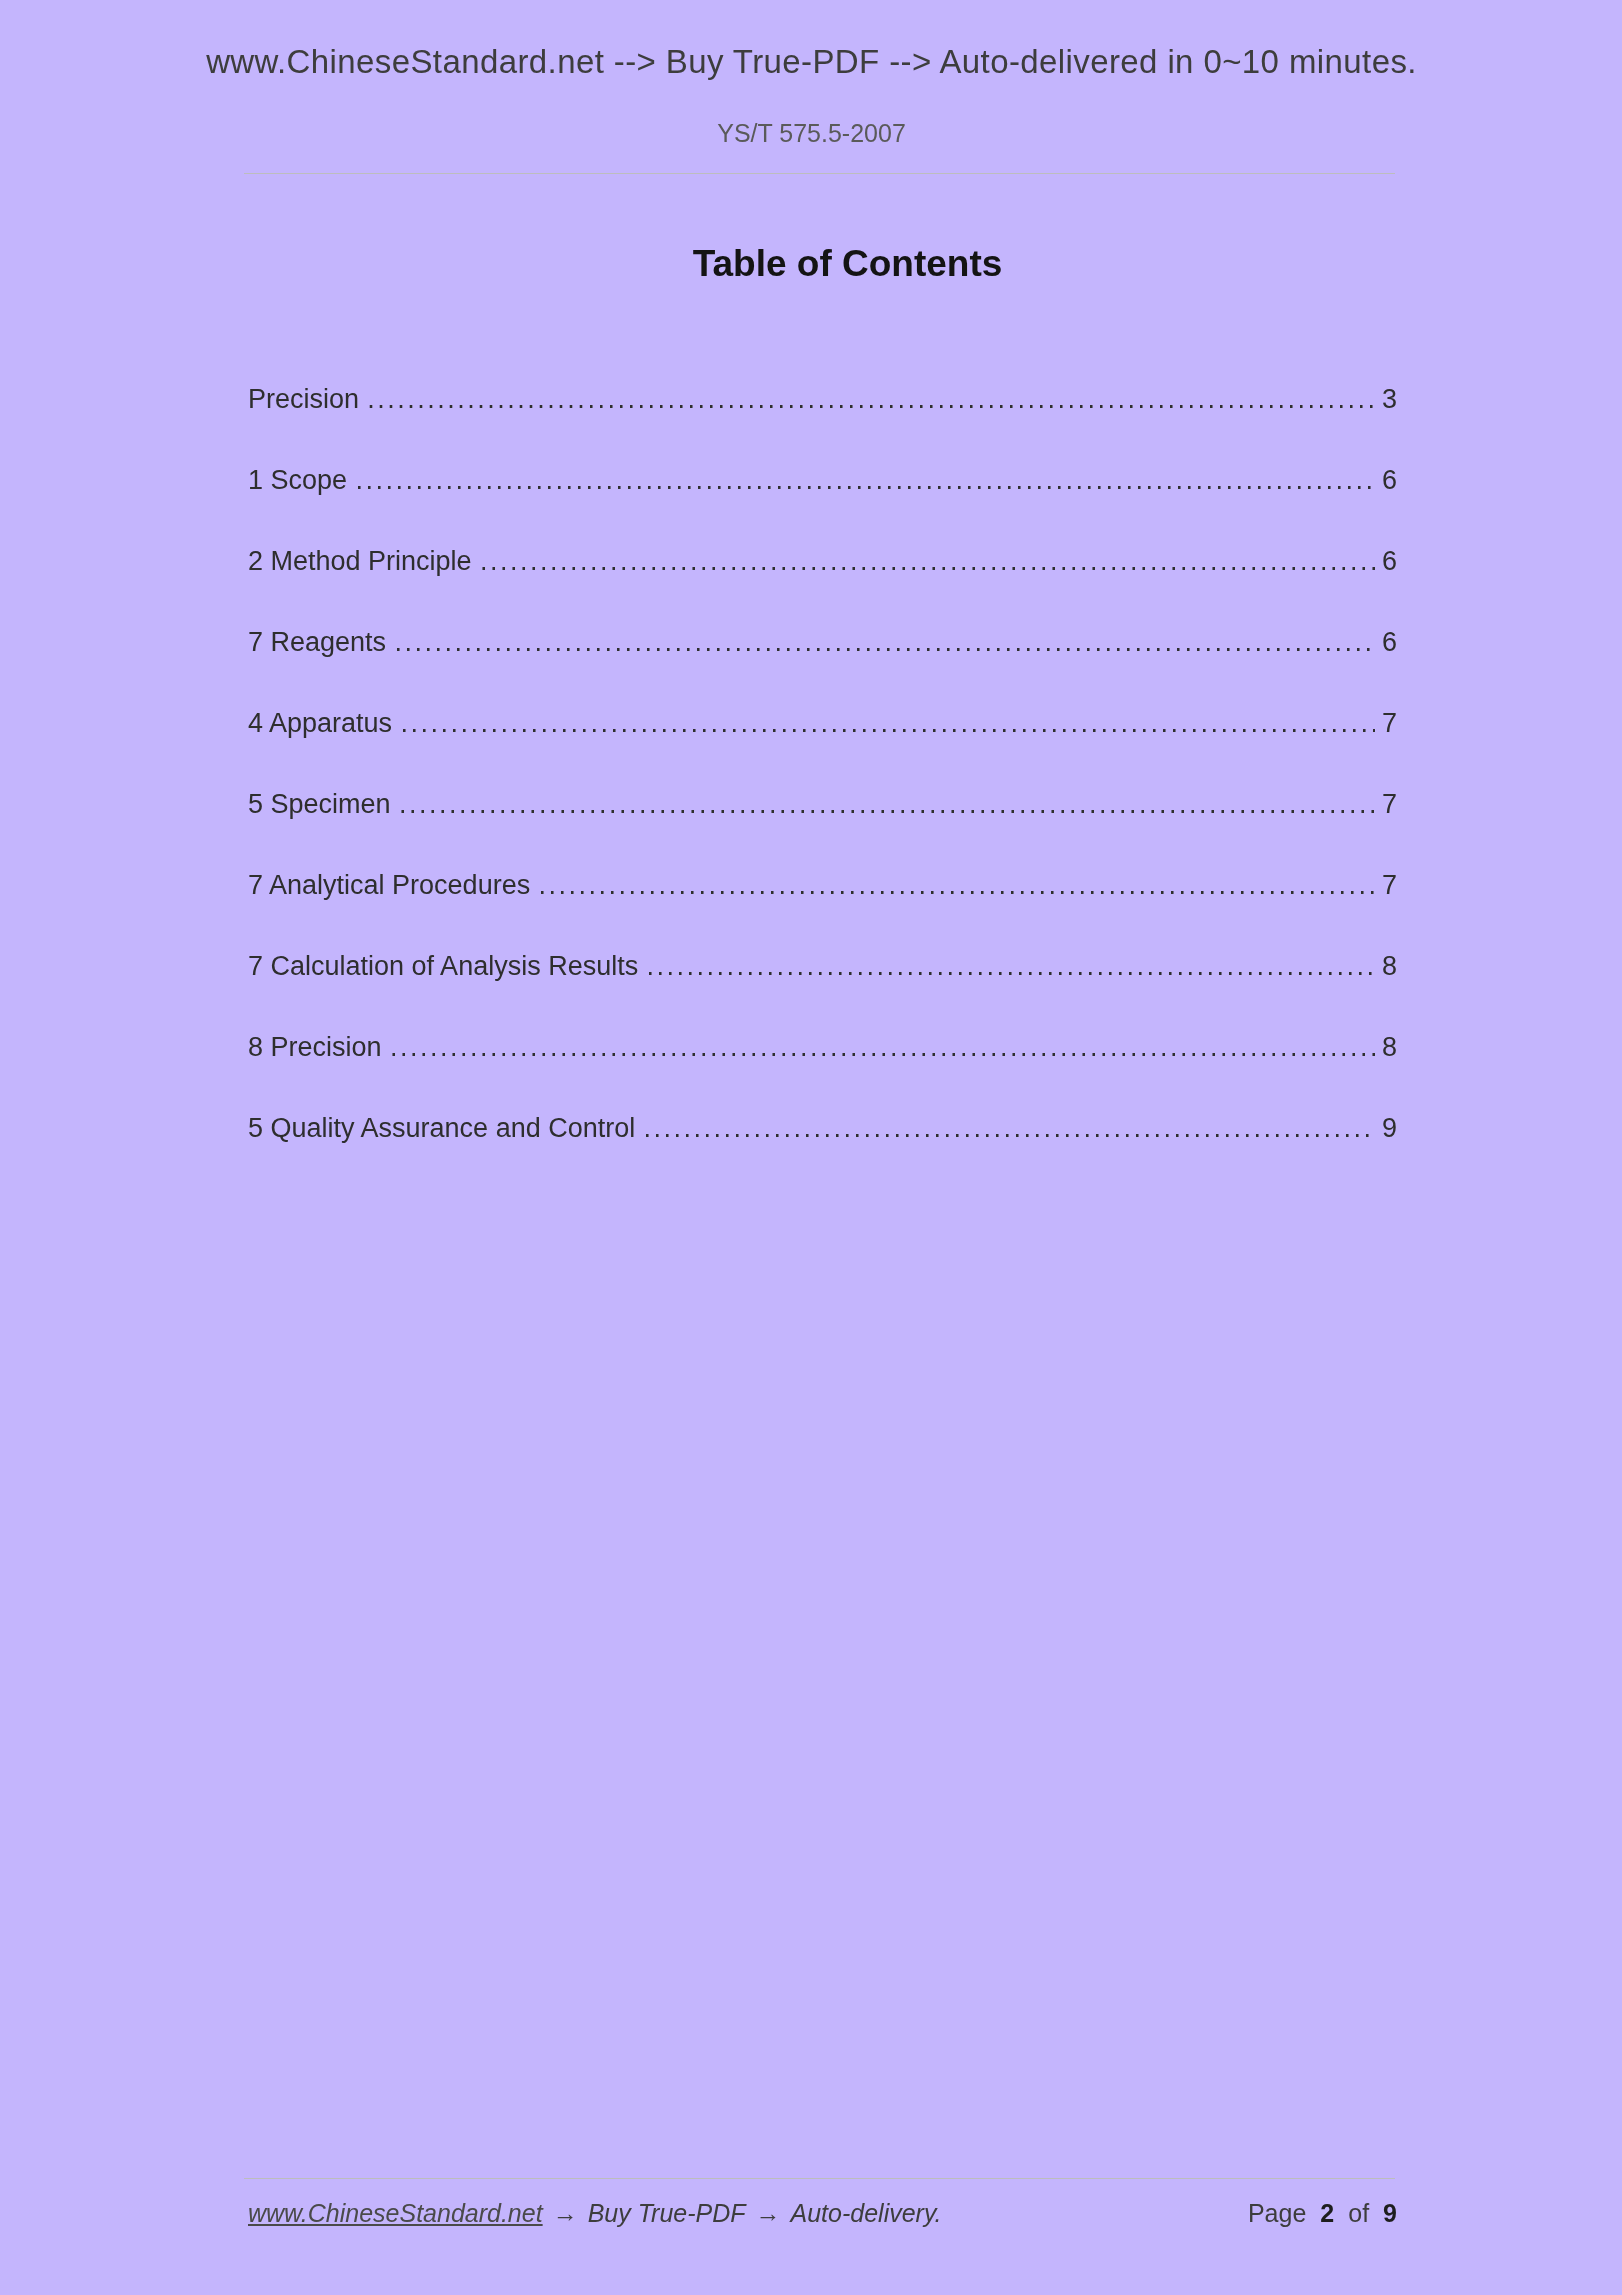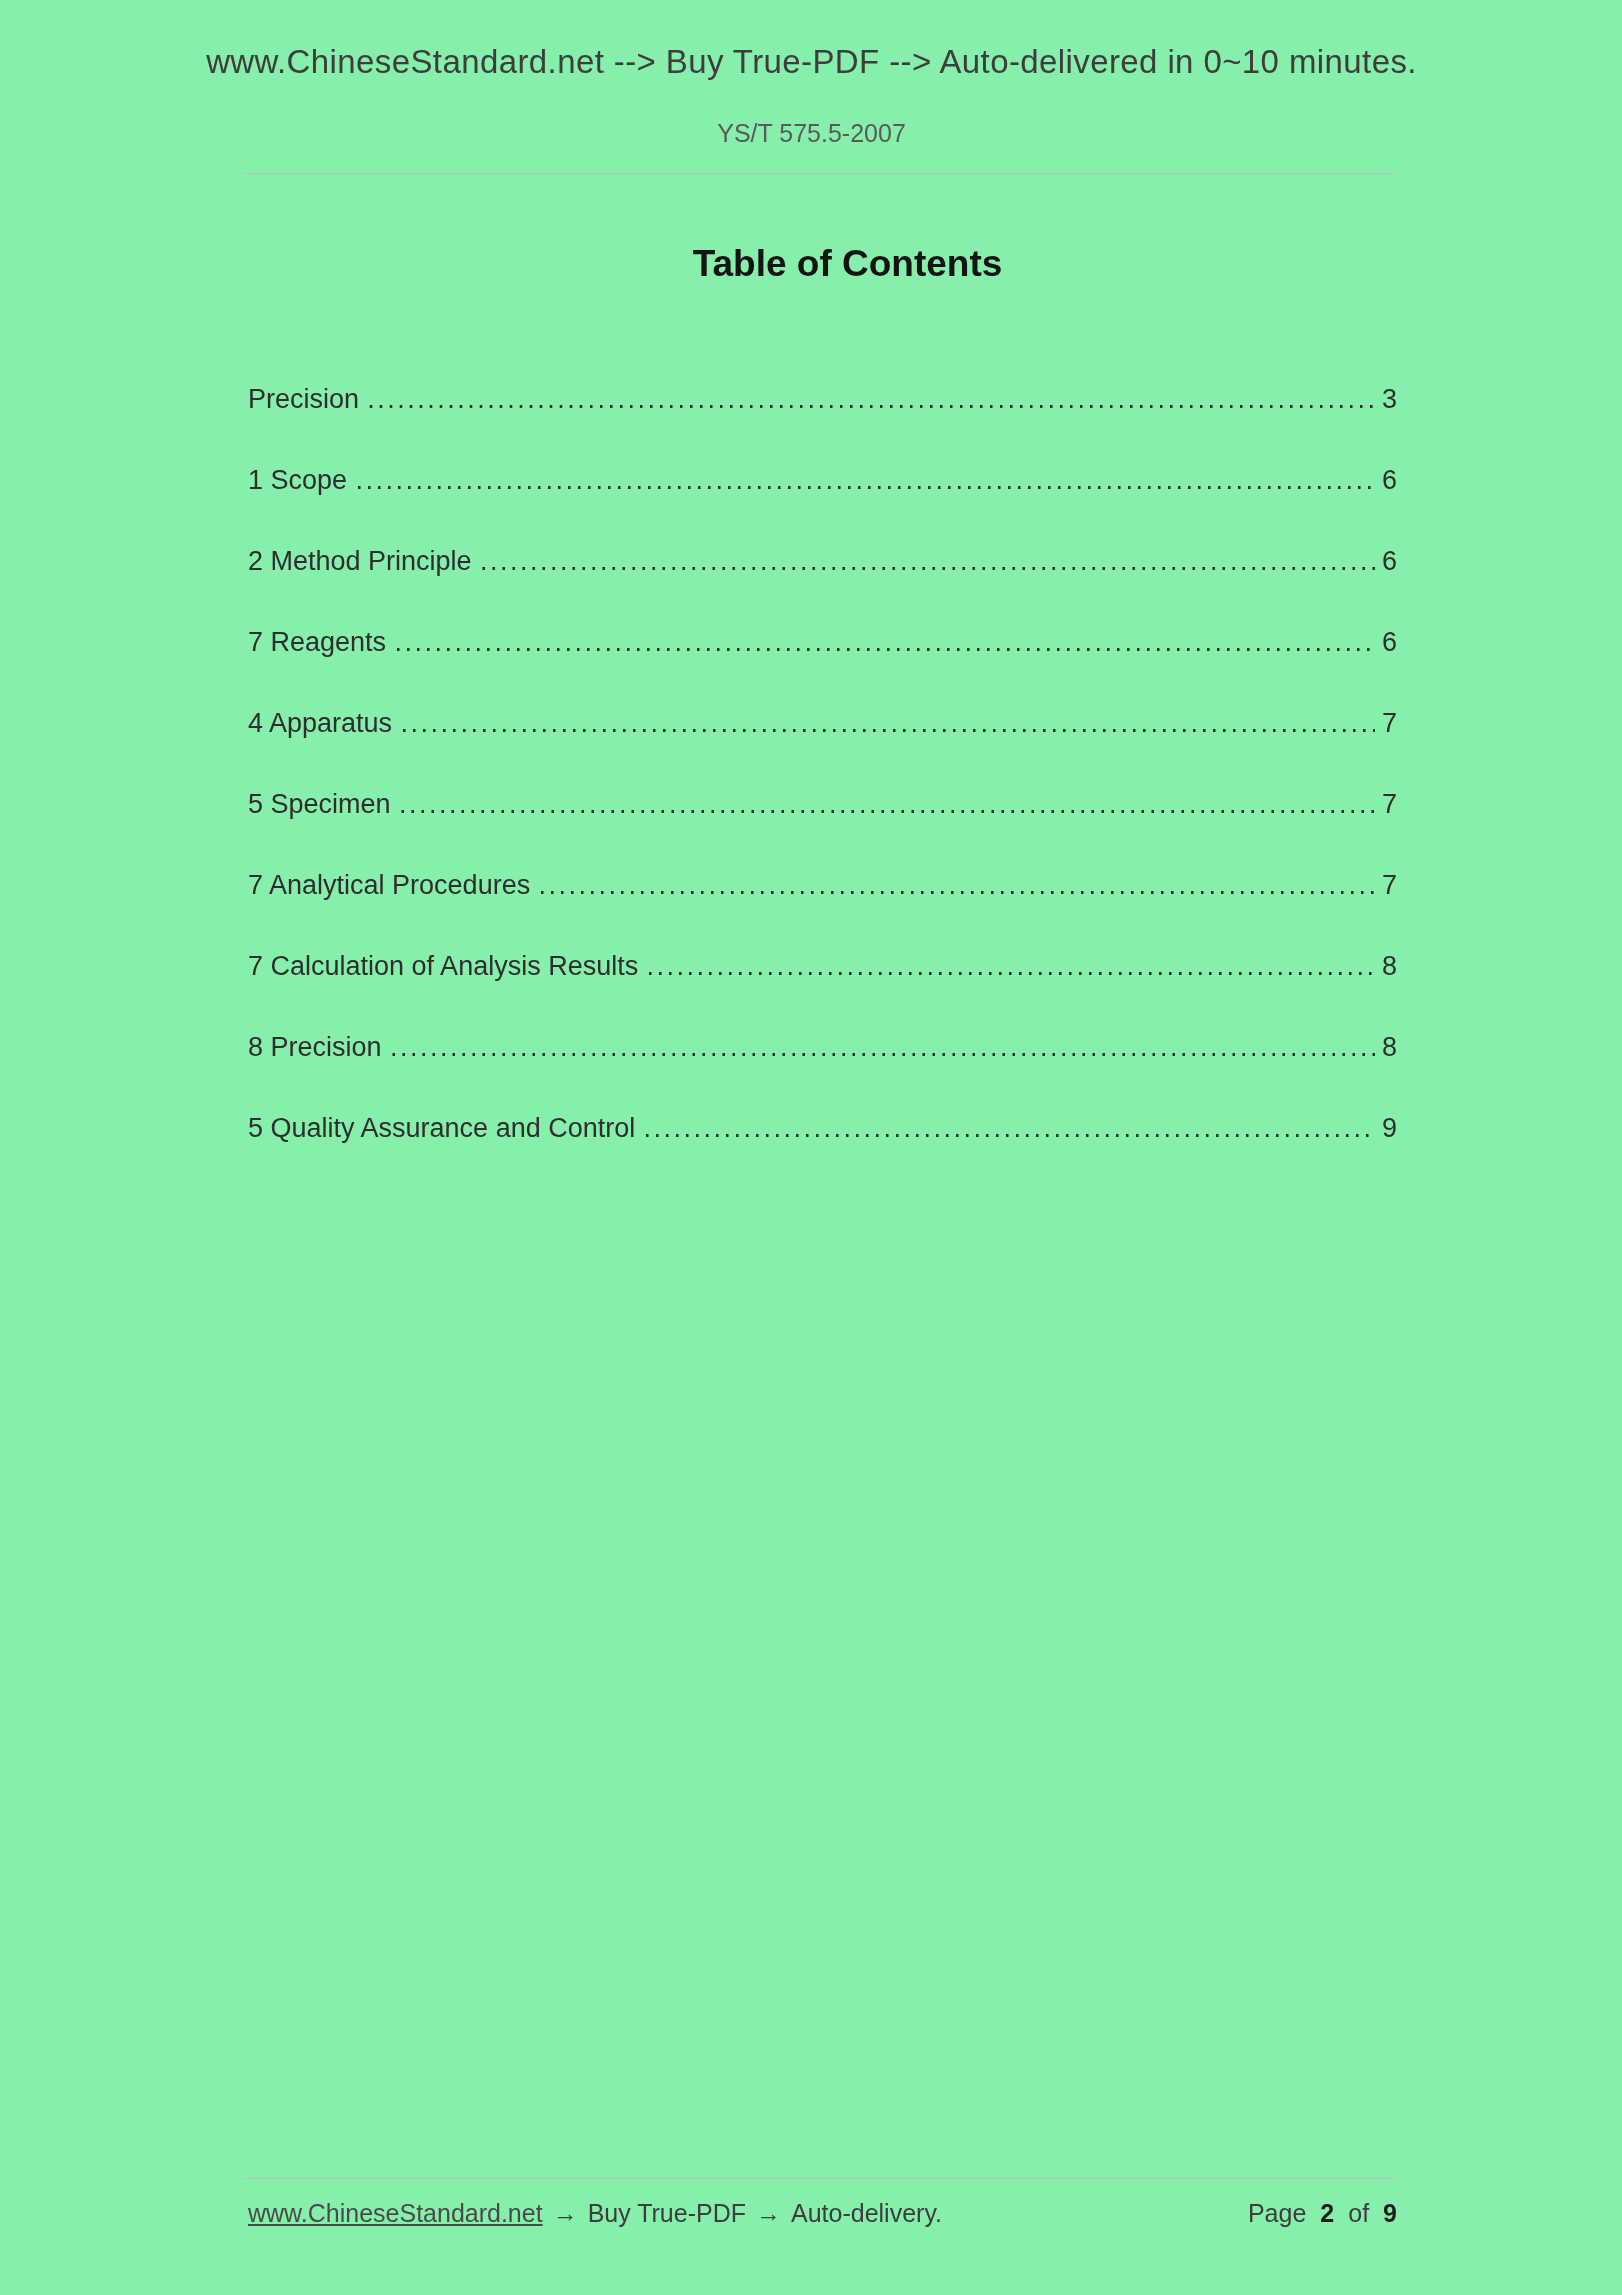--- a/index.html
+++ b/index.html
@@ -11,21 +11,21 @@
       height: 2295px;
       position: relative;
       background: #ffffff;
       font-family: "Liberation Sans", sans-serif;
       color: #2e2e2e;
       overflow: hidden;
     }
     .page {
       position: absolute;
       inset: 0;
-      background: #86efac;
+      background: #c4b5fd;
     }
     .banner {
       position: absolute;
       top: 43px;
       left: 0;
       width: 100%;
       text-align: center;
       font-size: 33px;
       color: #3d3d3d;
       letter-spacing: 0.4px;
@@ -98,20 +98,21 @@
       justify-content: space-between;
       align-items: baseline;
       font-size: 25px;
       color: #3d3d3d;
     }
     .footer-left {
       display: flex;
       gap: 10px;
       align-items: center;
       white-space: nowrap;
+      font-style: italic;
     }
     .footer-link {
       color: #4a4a4a;
       text-decoration: underline;
       cursor: pointer;
     }
     .page-info {
       display: flex;
       gap: 14px;
       align-items: baseline;

